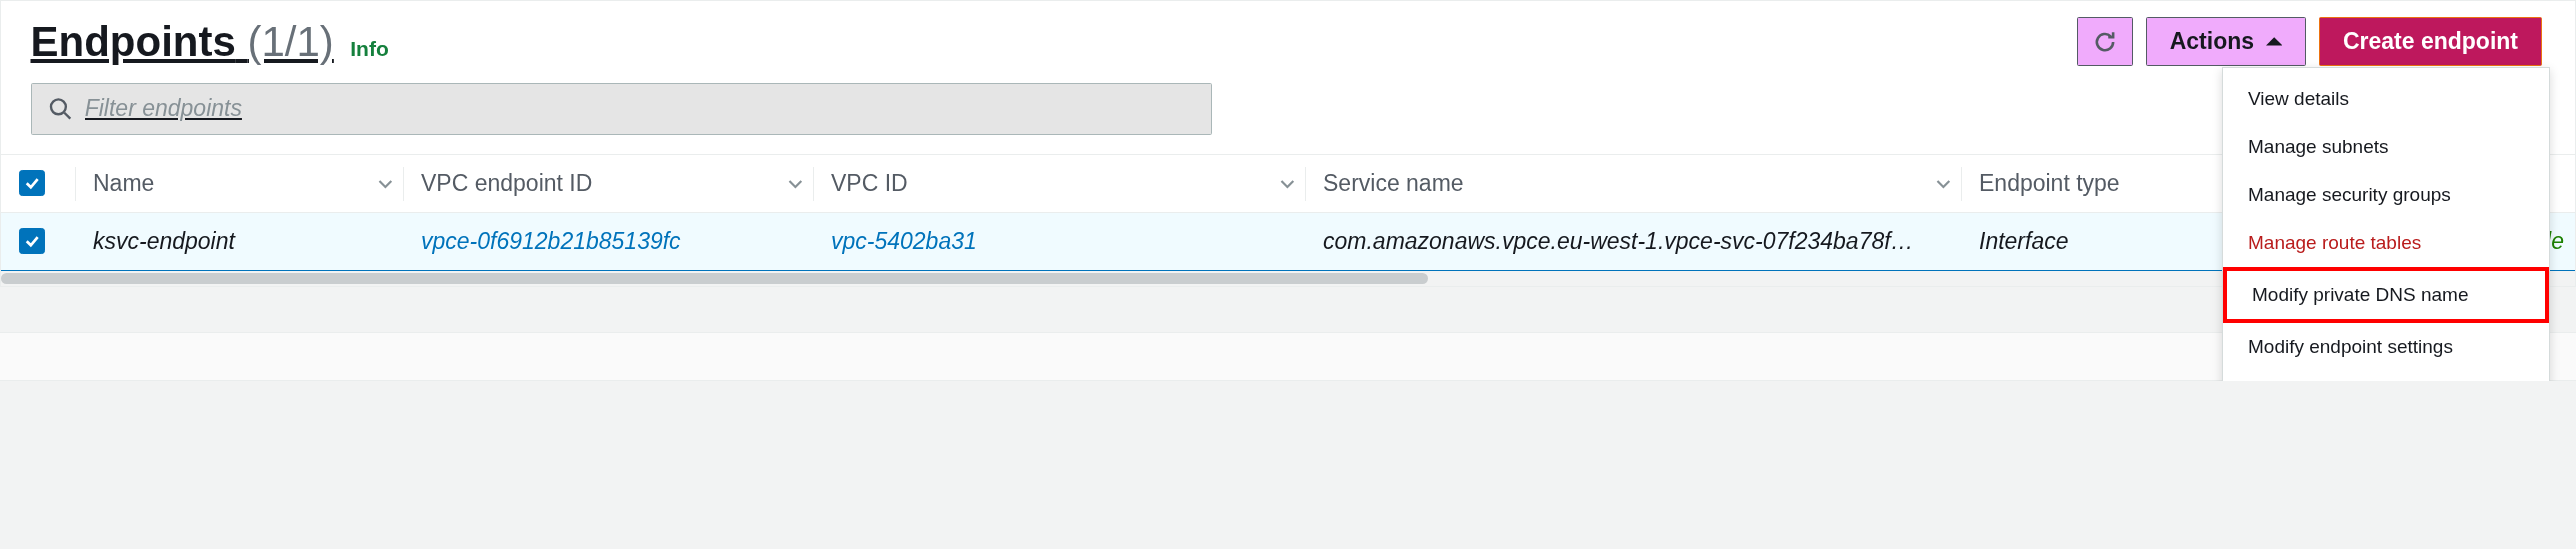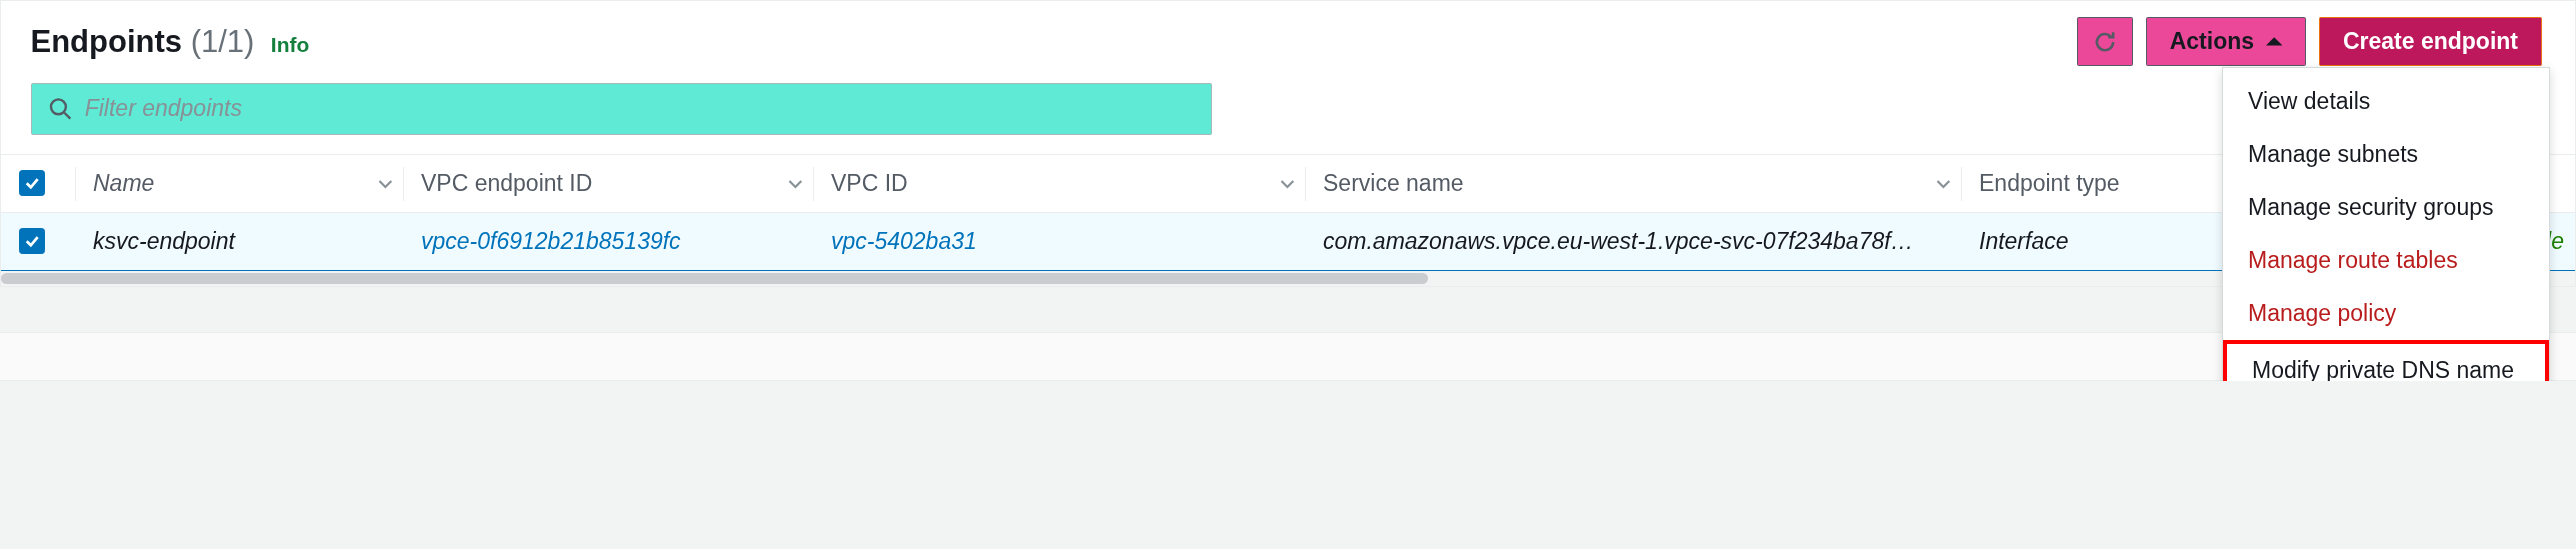--- a/index.html
+++ b/index.html
@@ -16,58 +16,59 @@
       border: 0.8px solid #eaeded;
       margin: 0;
     }
     .header-row {
       display: flex;
       align-items: center;
       justify-content: space-between;
       padding: 16.4px 33px 16.4px 29.5px;
     }
     .title-block { display: flex; align-items: baseline; gap: 16.4px; }
-    .title { font-size: 31px; font-weight: 700; }
+    .title { font-size: 42px; font-weight: 700; text-decoration: underline; }
     .title .count { color: #687078; font-weight: 400; }
     .info-link { color: #15803d; font-size: 21px; font-weight: 700; cursor: pointer; }
     .header-buttons { display: flex; gap: 13px; align-items: stretch; }
     .btn {
       display: inline-flex; align-items: center; justify-content: center;
-      border: 0.8px solid #545b64; background: #ec4899; color: #16191f;
+      border: 0.8px solid #545b64; background: #f0abfc; color: #16191f;
       padding: 8.2px 23px; font-size: 23px; font-weight: 700;
       cursor: pointer; border-radius: 1.6px; height: 49px;
     }
     .btn.icon-only { padding: 8.2px 13px; width: 56px; }
     .btn.primary { background: #be185d; border-color: #ec7211; color: #fff; }
     .btn .caret { margin-left: 11.5px; }
     .filter-row { padding: 0 33px 19.7px 29.5px; }
     .filter-box {
       display: flex; align-items: center; gap: 13px;
       border: 0.8px solid #aab7b8; border-radius: 1.6px;
       padding: 8.2px 16.4px; width: 1181px; height: 52px;
-      background: #5eead4;
+      background: #e5e5e5;
+      text-decoration: underline;
     }
     .filter-box input {
       border: none; outline: none; font-size: 23px; font-style: italic;
       color: #687078; width: 100%; background: transparent;
     }
     .filter-box input::placeholder { color: #879196; font-style: italic; }
     .table-wrap { overflow-x: hidden; position: relative; }
     .table { border-collapse: collapse; width: 2624px; table-layout: fixed; }
     .table th, .table td {
       text-align: left; padding: 14.8px 18px; font-size: 23px;
       border-bottom: 0.8px solid #eaeded; vertical-align: middle;
       overflow: hidden; text-overflow: ellipsis; white-space: nowrap;
     }
     .table th {
       border-top: 0.8px solid #eaeded; color: #545b64; font-weight: 400;
       position: relative;
     }
     .col-check { width: 74px; text-align: center; }
-    .col-name { width: 328px; font-style: italic; }
+    .col-name { width: 328px; }
     .col-epid { width: 410px; }
     .col-vpcid { width: 492px; }
     .col-svc { width: 656px; margin-left: 32px; }
     .col-type { width: 492px; }
     .col-status { width: 246px; }
     .th-sort {
       position: absolute; right: 9.8px; top: 50%; transform: translateY(-50%);
       color: #879196; cursor: pointer;
     }
     .th-sep { border-left: 0.8px solid #eaeded; position: absolute; left:0; top:20%; bottom:20%; width:0.8px; }
@@ -87,21 +88,21 @@
       position:absolute; left:0; top:1.6px; height:11.5px; width:1427px;
       background:#c9cdcf; border-radius:6.6px;
     }
     .dropdown {
       position: absolute; top: 66px; right: 24.6px; width: 328px;
       background: #fff; border: 0.8px solid #d5dbdb;
       box-shadow: 0 3.3px 9.8px rgba(0,0,0,0.15);
       z-index: 100; padding: 6.6px 0;
     }
     .dropdown-item {
-      padding: 13px 24.6px; font-size: 23px; cursor: pointer; color:#16191f;
+      padding: 13px 24.6px; font-size: 19px; cursor: pointer; color:#16191f;
     }
     .dropdown-item.disabled { color: #b91c1c; cursor: default; }
     .dropdown-item.highlight { border: 4.1px solid #ff0000; }
     .hidden-panel {
       margin-top: 45px; height: 49px; border-top:0.8px solid #eaeded;
       border-bottom:0.8px solid #eaeded; background:#fafafa;
     }
     svg { display:block; }
   </style>
 </head>
@@ -133,21 +134,20 @@
         </span>
       </button>
       <button class="btn primary">Create endpoint</button>
     </div>
 
     <div class="dropdown">
       <div class="dropdown-item">View details</div>
       <div class="dropdown-item">Manage subnets</div>
       <div class="dropdown-item">Manage security groups</div>
       <div class="dropdown-item disabled">Manage route tables</div>
-      <div class="dropdown-item disabled">Manage policy</div>
       <div class="dropdown-item highlight">Modify private DNS name</div>
       <div class="dropdown-item">Modify endpoint settings</div>
       <div class="dropdown-item">Manage tags</div>
       <div class="dropdown-item">Delete VPC endpoints</div>
     </div>
   </div>
 
   <div class="filter-row">
     <div class="filter-box">
       <svg width="24.6" height="24.6" viewBox="0 0 16 16" fill="none" stroke="#545b64" stroke-width="1.6">

